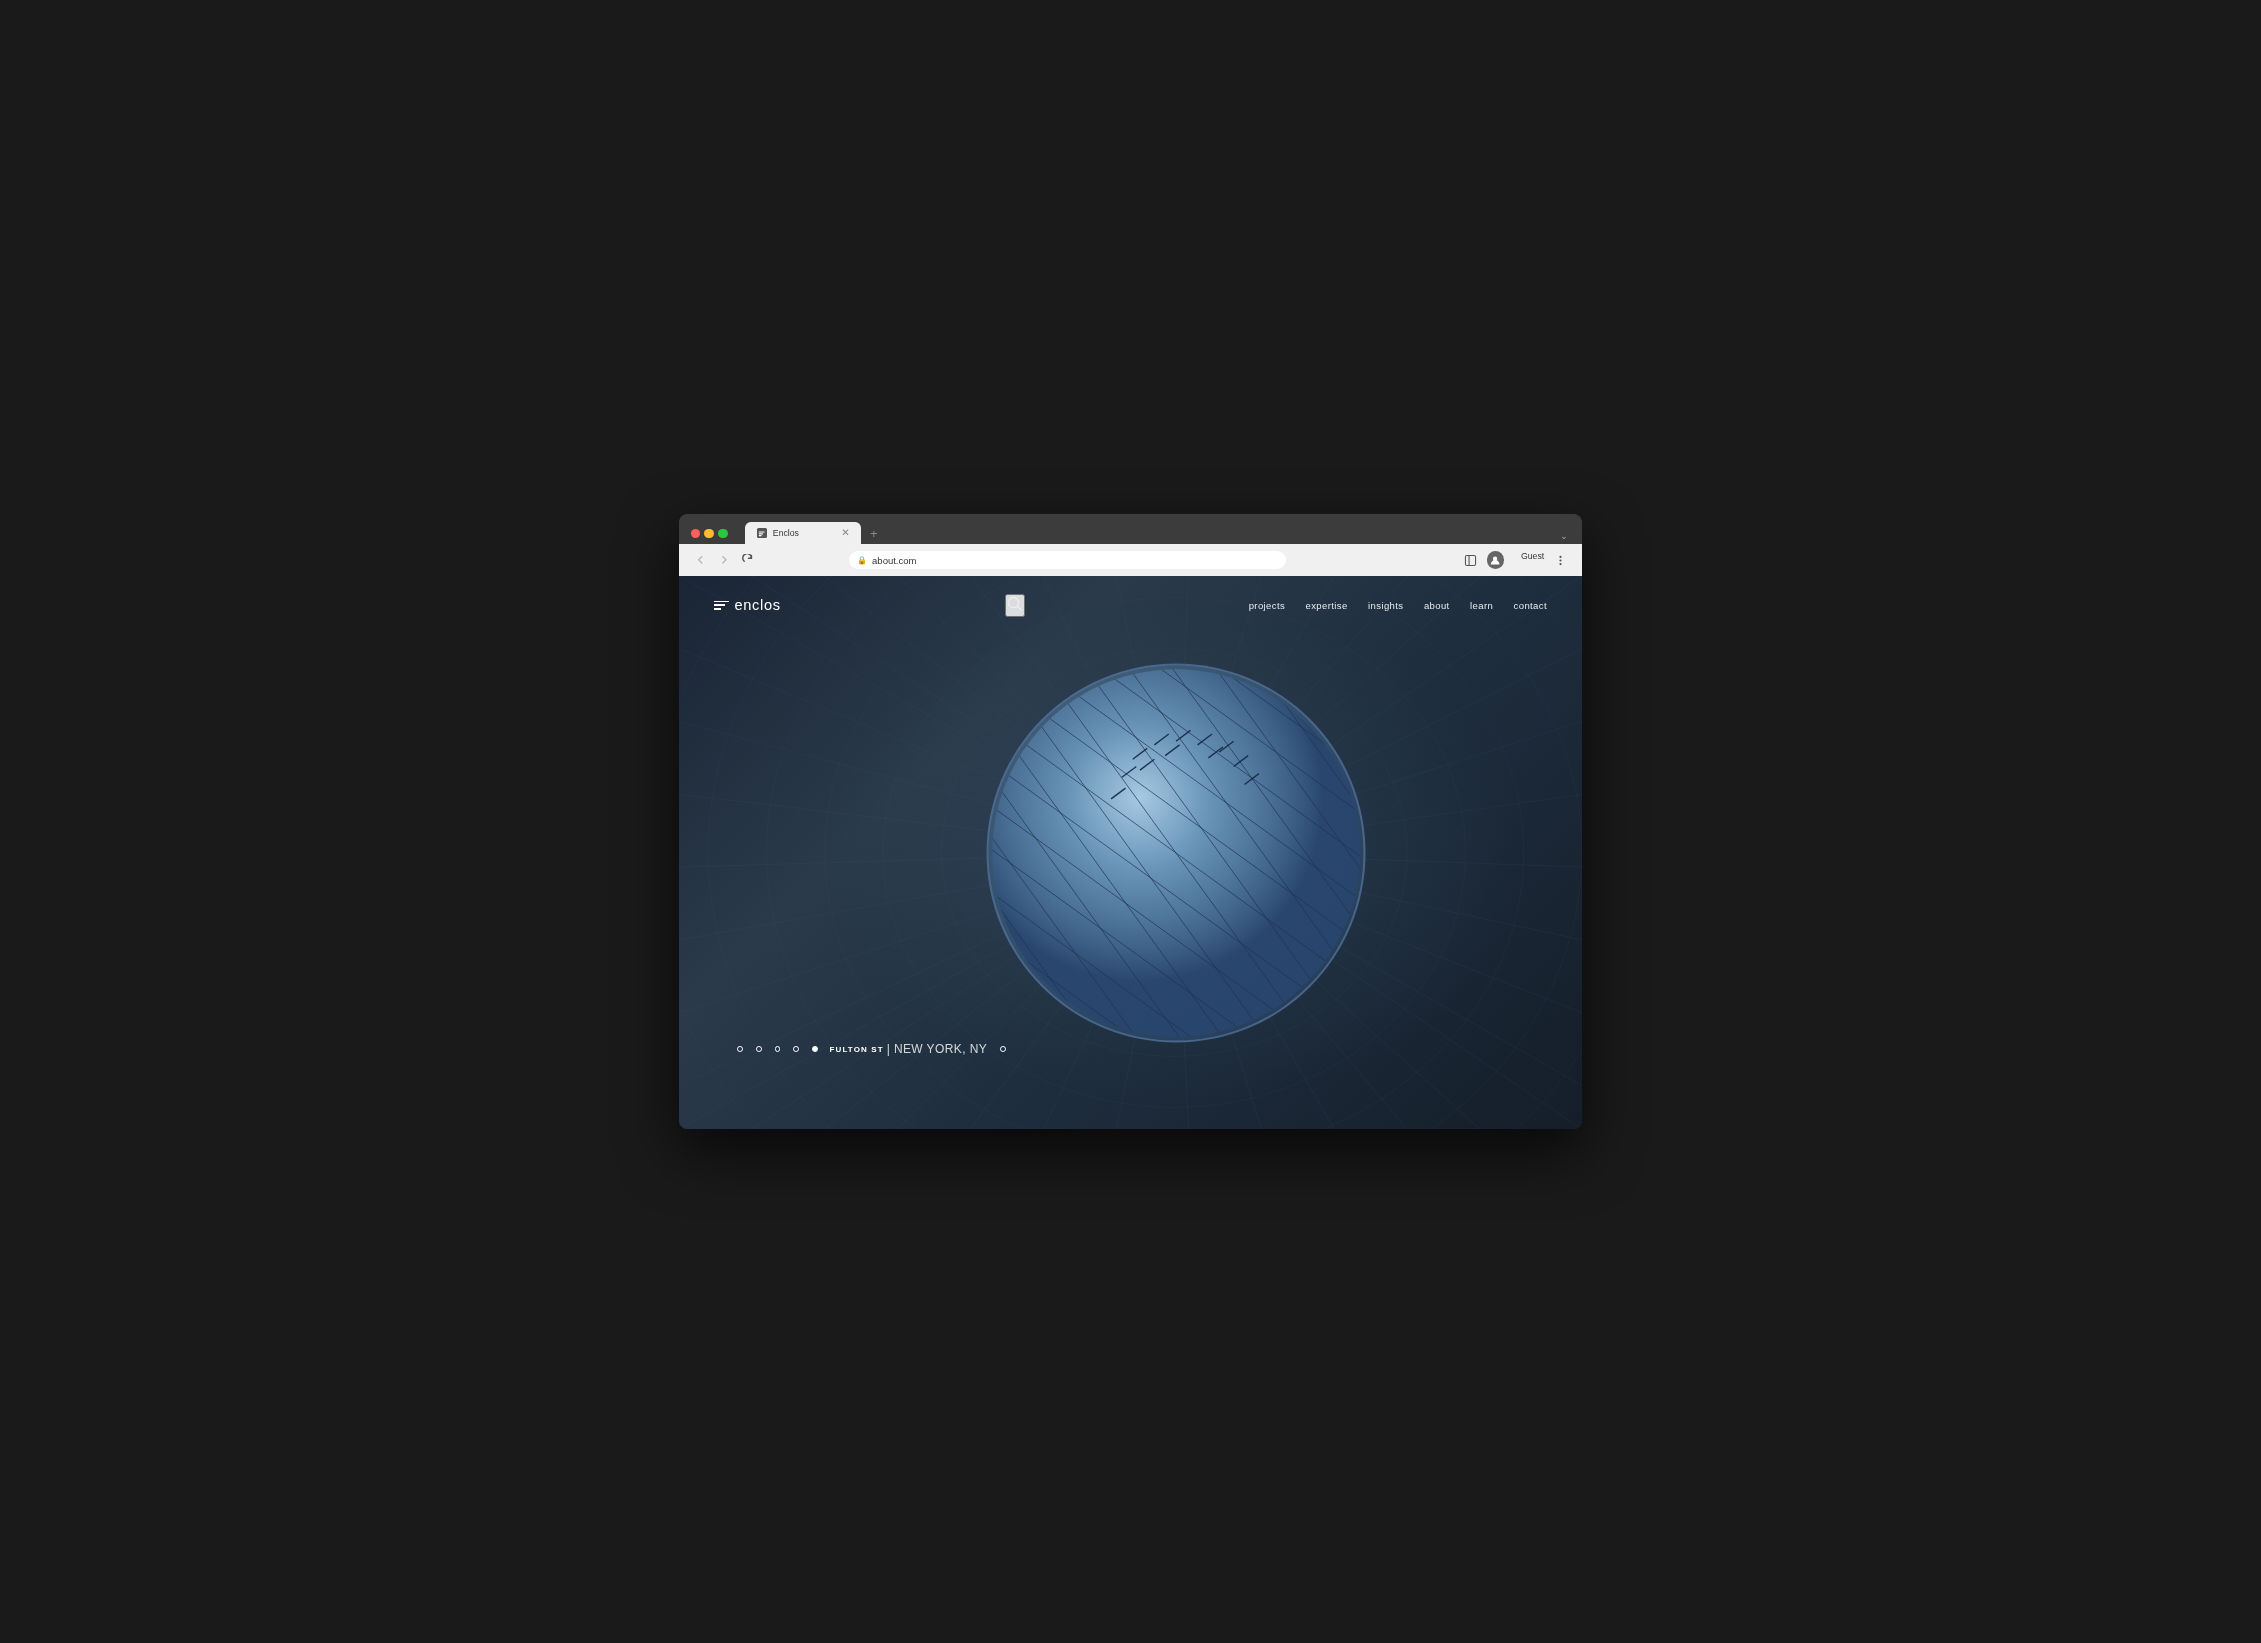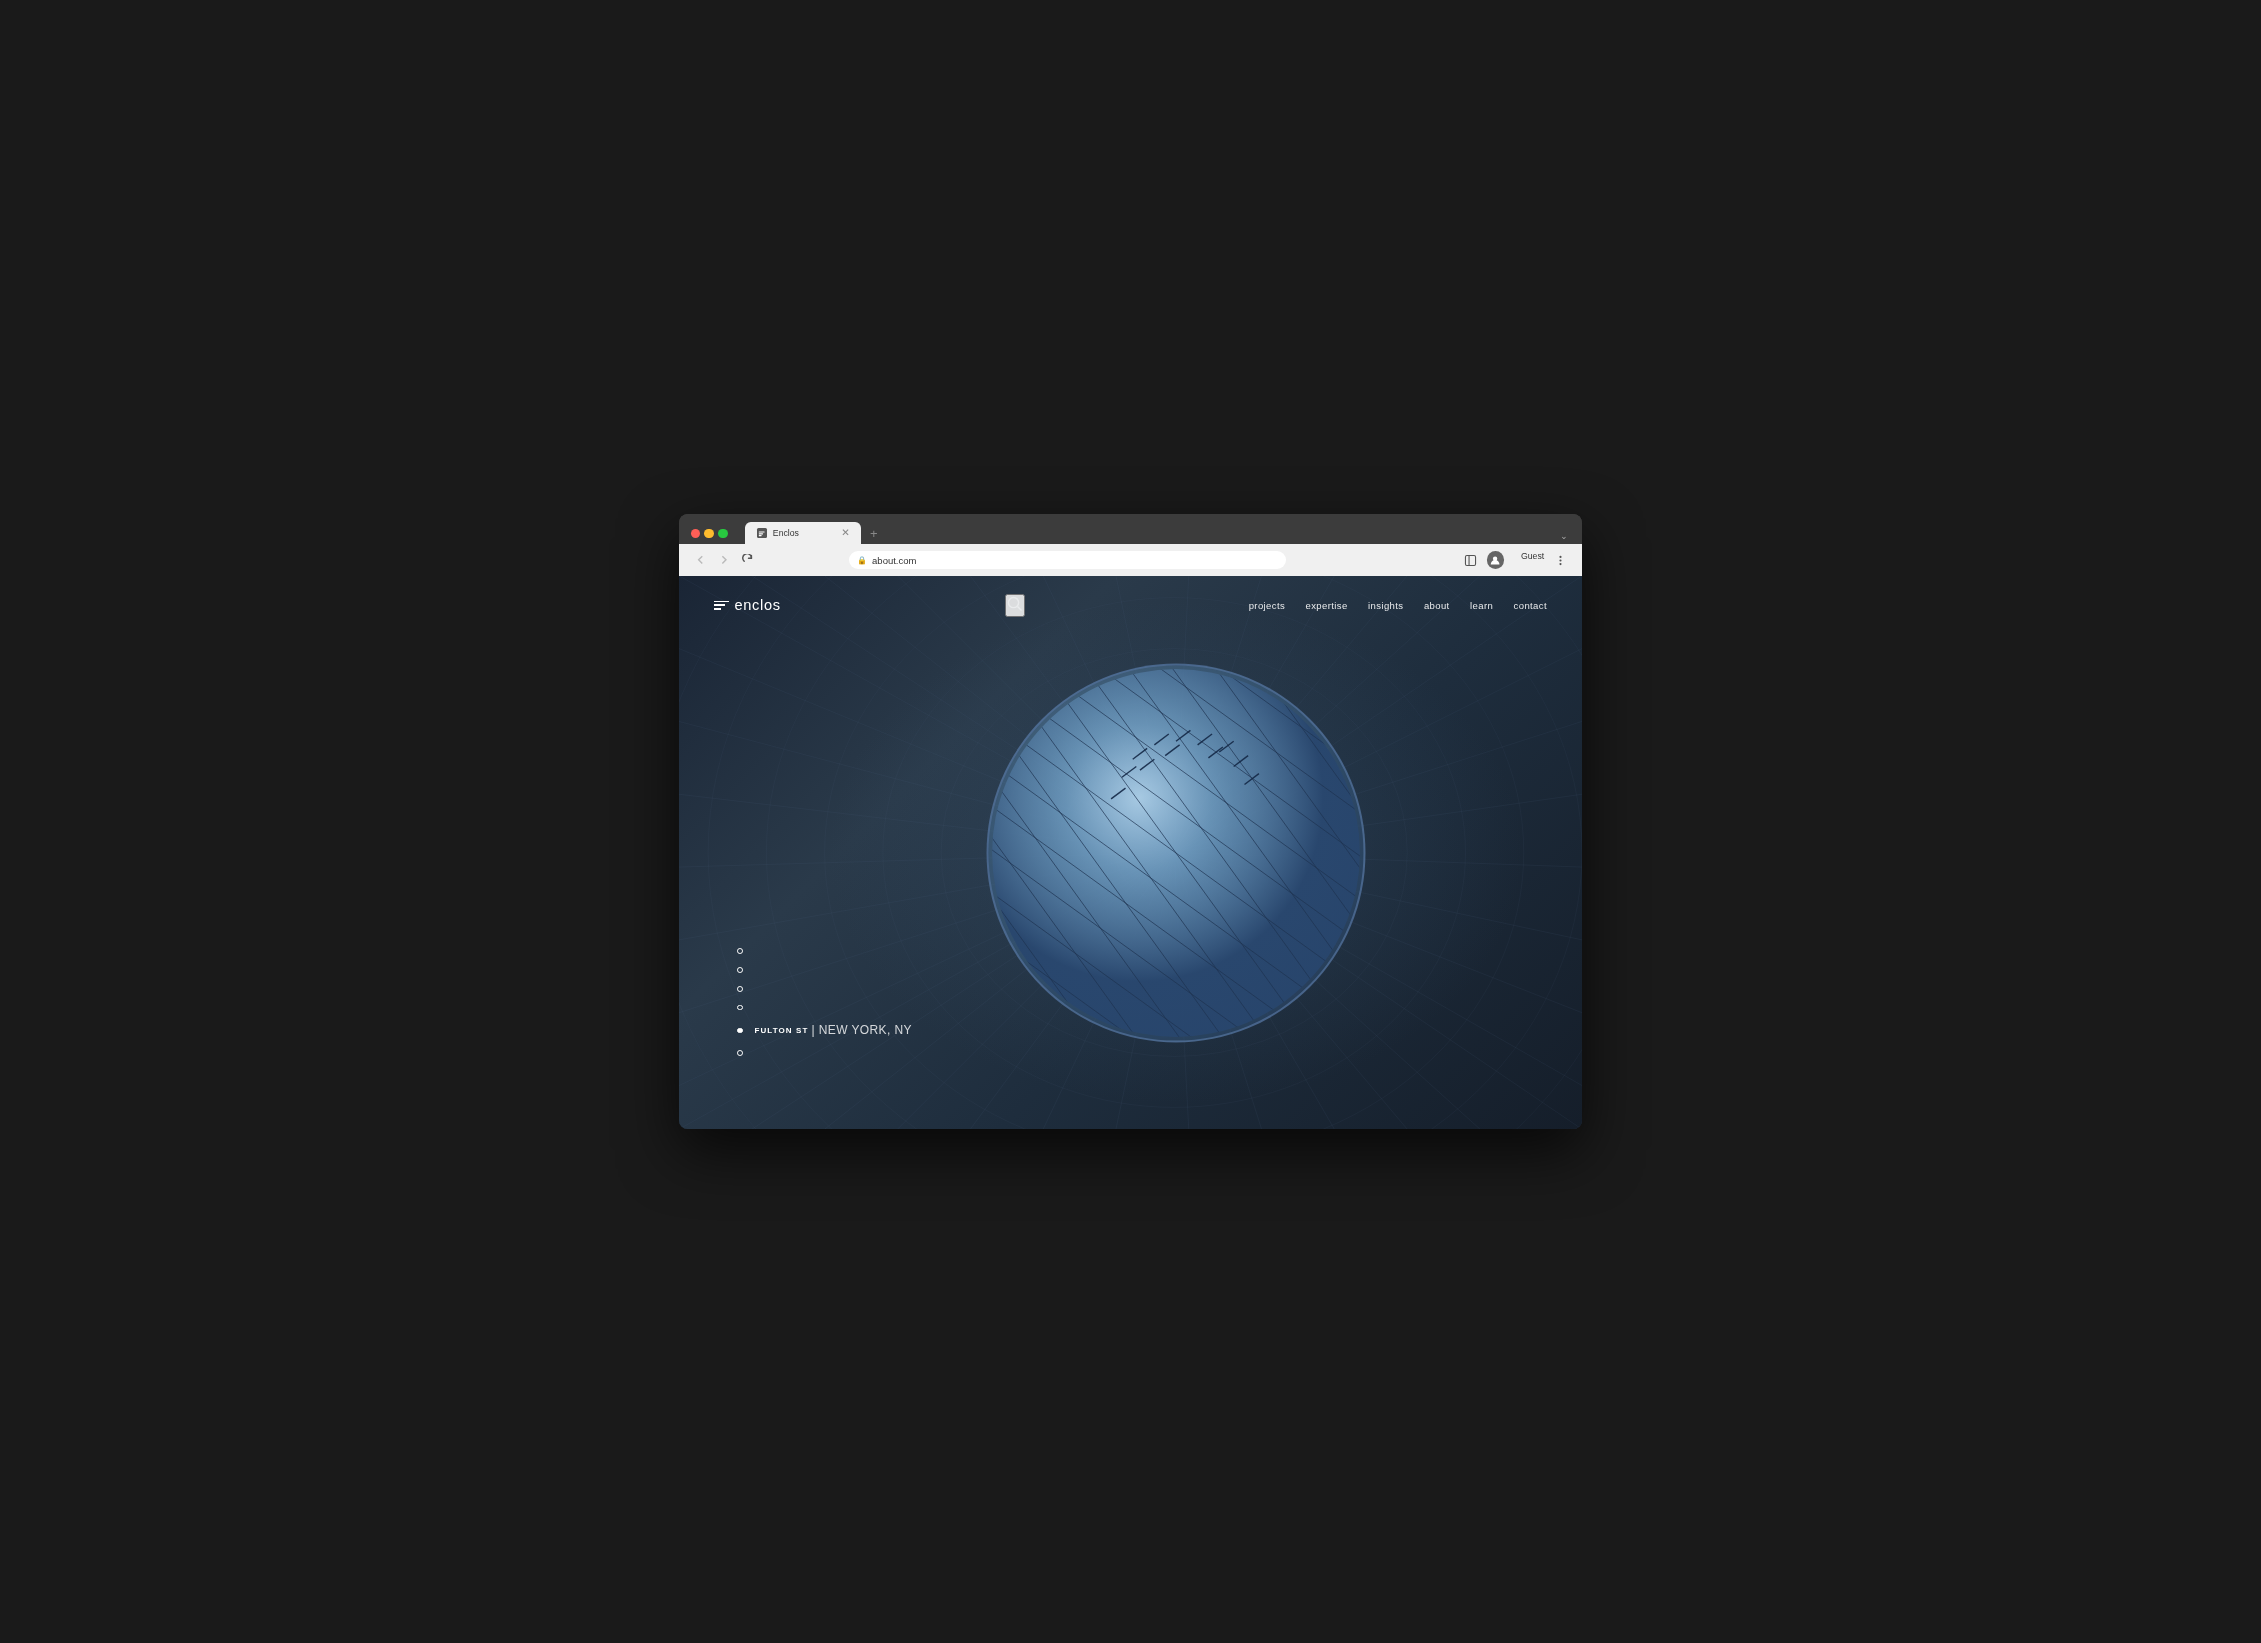--- a/index.html
+++ b/index.html
@@ -364,21 +364,21 @@
       cursor: pointer;
       letter-spacing: 0.4px;
     }
 
     
     .slide-dots {
       position: absolute;
       bottom: 73px;
       left: 58px;
       display: flex;
-      flex-direction: column;
+      flex-direction: row;
       gap: 13px;
       z-index: 10;
     }
 
     .dot {
       width: 5.8px;
       height: 5.8px;
       border-radius: 50%;
       border: 1.1px solid white;
       cursor: pointer;

